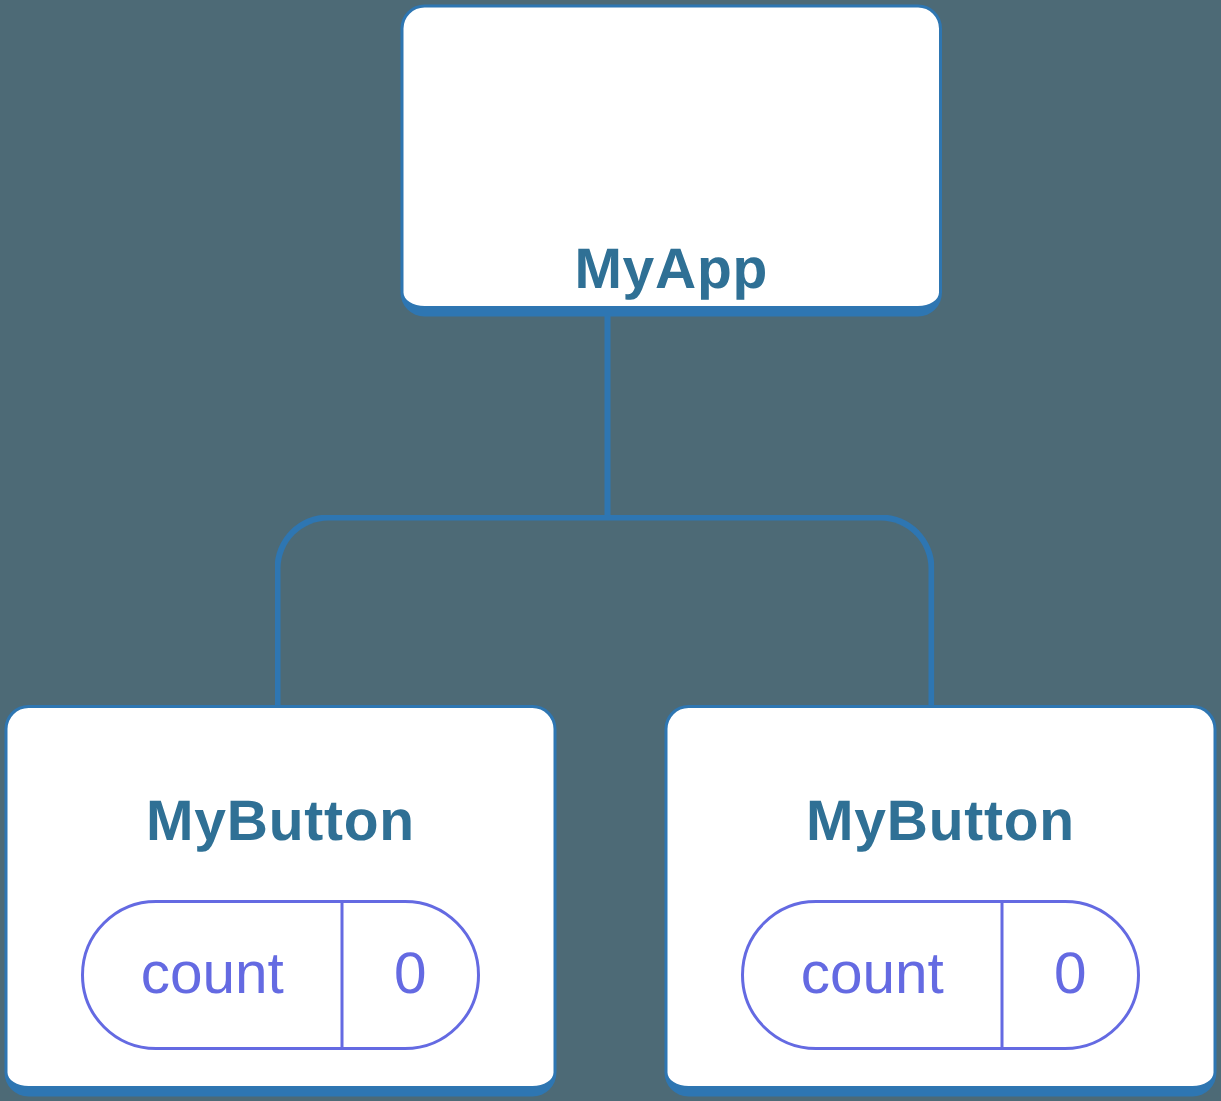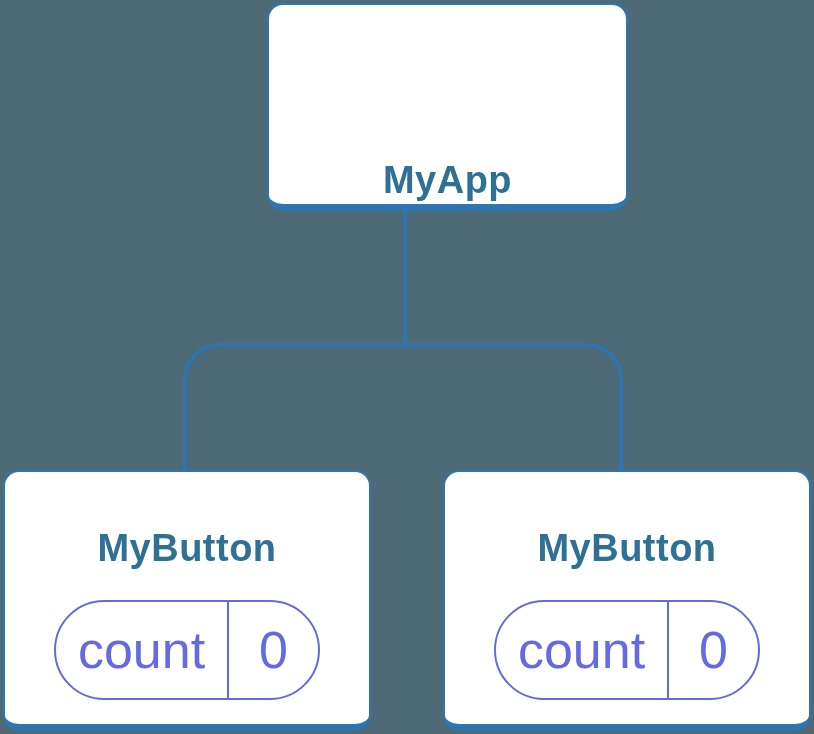--- a/index.html
+++ b/index.html
@@ -74,21 +74,21 @@
     margin-top: 28px;
     box-sizing: border-box;
     width: 266px;
     height: 100px;
     border: 2px solid var(--accent, #646AE2);
     border-radius: 52px;
     display: flex;
     align-items: stretch;
     background: transparent;
     color: var(--accent, #646AE2);
-    font-size: 52px;
+    font-size: 39px;
   }
   .pill-key {
     width: 171px;
     display: flex;
     align-items: center;
     justify-content: center;
   }
   .pill-value {
     flex: 1;
     border-left: 2px solid var(--accent, #646AE2);

